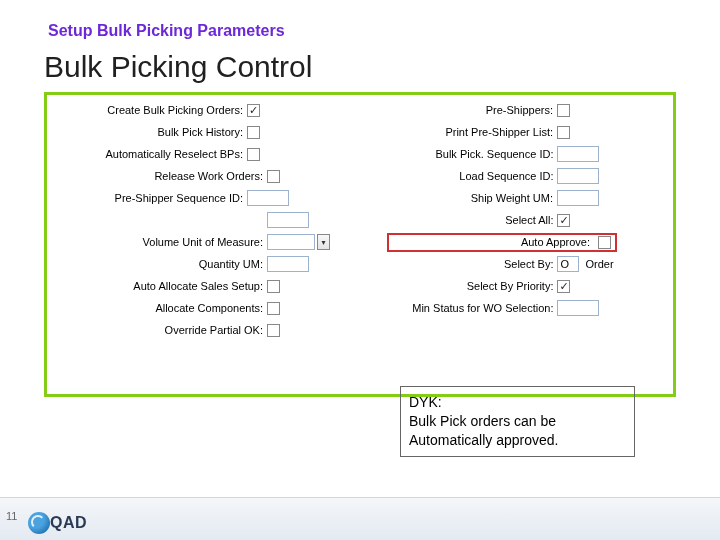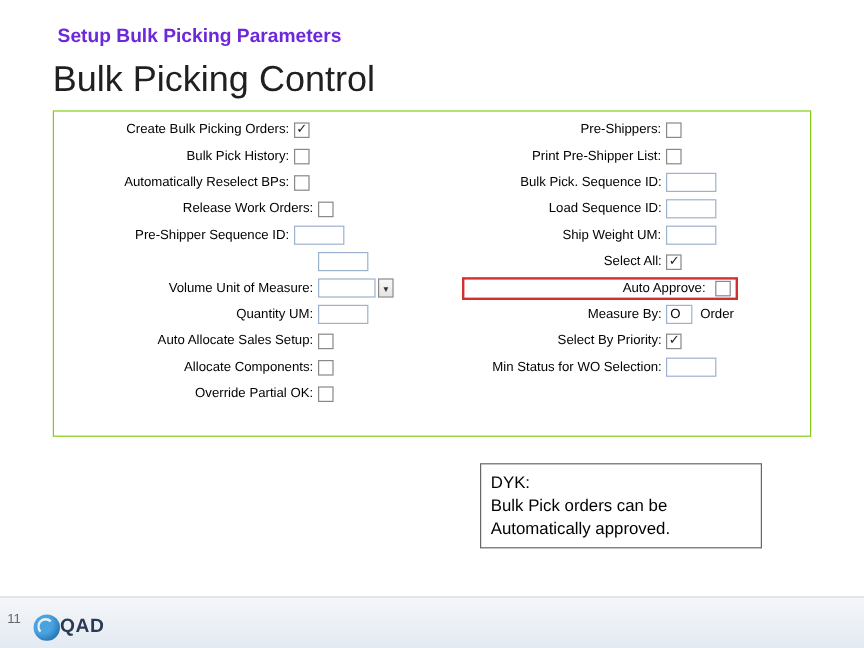--- a/index.html
+++ b/index.html
@@ -34,22 +34,22 @@
     top: 50px;
     font-size: 30px;
     font-weight: 400;
     color: #202020;
   }
   .form-box {
     position: absolute;
     left: 44px;
     top: 92px;
     width: 632px;
-    height: 272px;
-    border: 1px solid #84cc16;
+    height: 305px;
+    border: 3px solid #84cc16;
     background: #fff;
     box-sizing: border-box;
   }
   .form-grid {
     display: grid;
     grid-template-columns: 340px 290px;
     grid-auto-rows: 22px;
     padding-top: 4px;
   }
   .cell {
@@ -288,21 +288,21 @@
           </span>
           <span style="width: 118px;"></span>
         </div>
         <div class="cell cell-right">
           <span class="lbl">Quantity UM:</span>
           <span class="ctrl">
             <span class="txt med"></span>
           </span>
         </div>
         <div class="cell cell-left">
-          <span class="lbl">Measure By:</span>
+          <span class="lbl">Select By:</span>
           <span class="ctrl">
             <span class="txt short">O</span>
             <span class="extra-label">Order</span>
           </span>
         </div>
         <div class="cell cell-right">
           <span class="lbl">Auto Allocate Sales Setup:</span>
           <span class="ctrl">
             <span class="chk"></span>
           </span>

